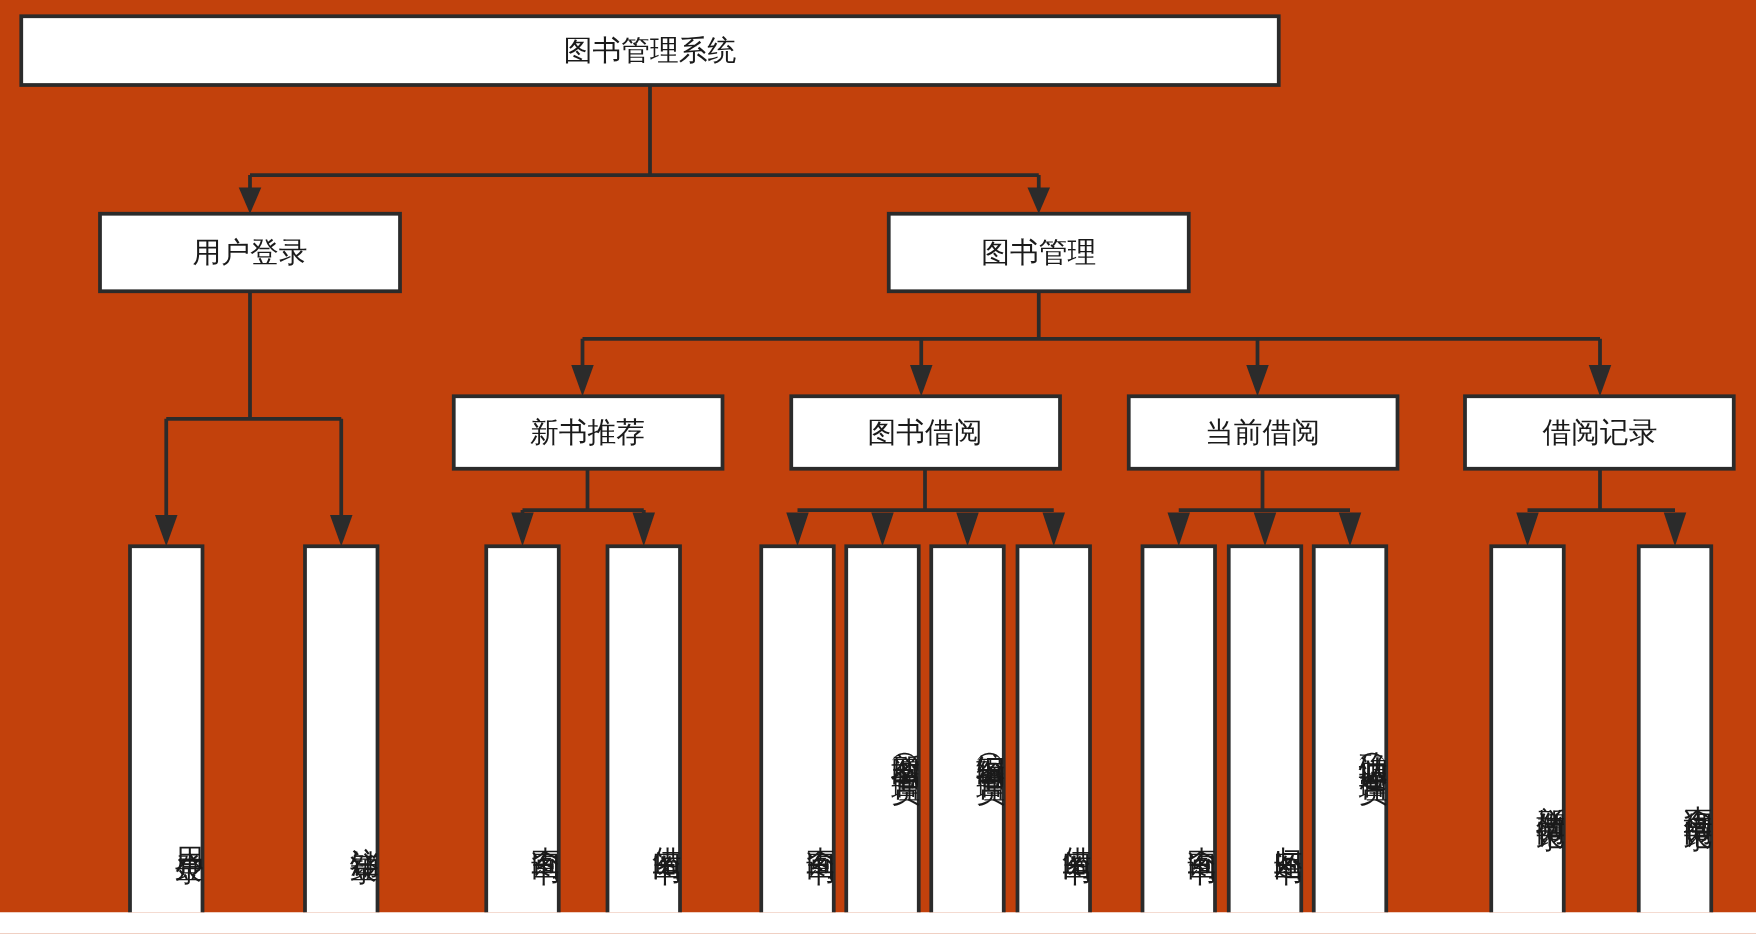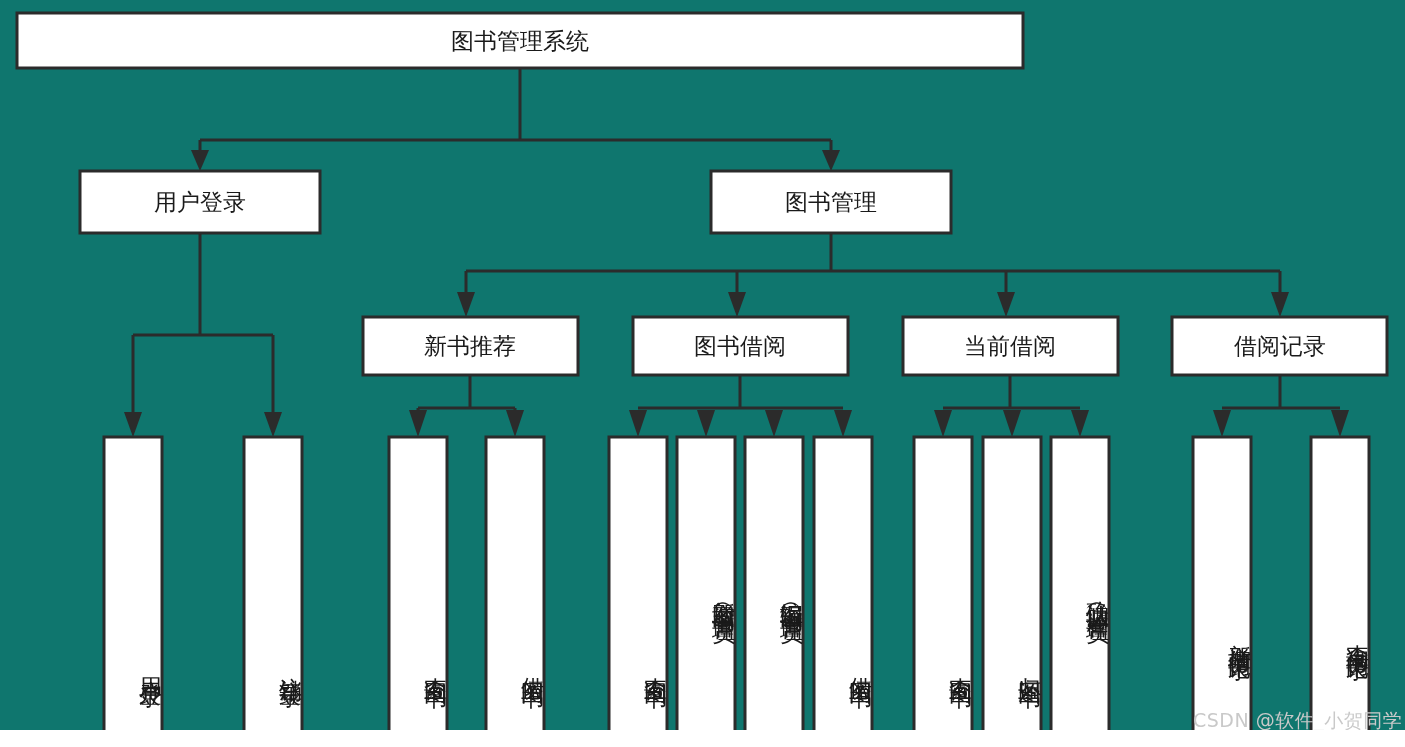--- a/index.html
+++ b/index.html
@@ -8,21 +8,21 @@
     padding: 0;
     background: #ffffff;
   }
   body {
     font-family: "DejaVu Sans", "Liberation Sans", sans-serif;
   }
   #diagram-root {
     position: relative;
     width: 1405px;
     height: 730px;
-    background: #0f766e;
+    background: #c2410c;
     overflow: hidden;
     text-align: right;
   }
   svg#tree-svg {
     position: absolute;
     left: 0;
     top: 0;
     width: 1405px;
     height: 747px;
     display: block;
@@ -206,15 +206,14 @@
   <div class="vert-text-box" style="left:914px; top:437px; width:58px; height:299px; padding-top:78px;">查询图书</div>
 
   <div class="vert-text-box" style="left:983px; top:437px; width:58px; height:299px; padding-top:78px;">归还图书</div>
 
   <div class="vert-text-box" style="left:1051px; top:437px; width:58px; height:299px; padding-top:10px;">确认归还（管理员）</div>
 
   <div class="vert-text-box" style="left:1193px; top:437px; width:58px; height:299px; padding-top:48px;">新增借阅记录</div>
 
   <div class="vert-text-box" style="left:1311px; top:437px; width:58px; height:299px; padding-top:48px;">查询借阅记录</div>
 
-  <div class="watermark" style="left:1193px; top:708px;">CSDN @软件_小贺同学</div>
 
 </div>
 
 </body></html>

